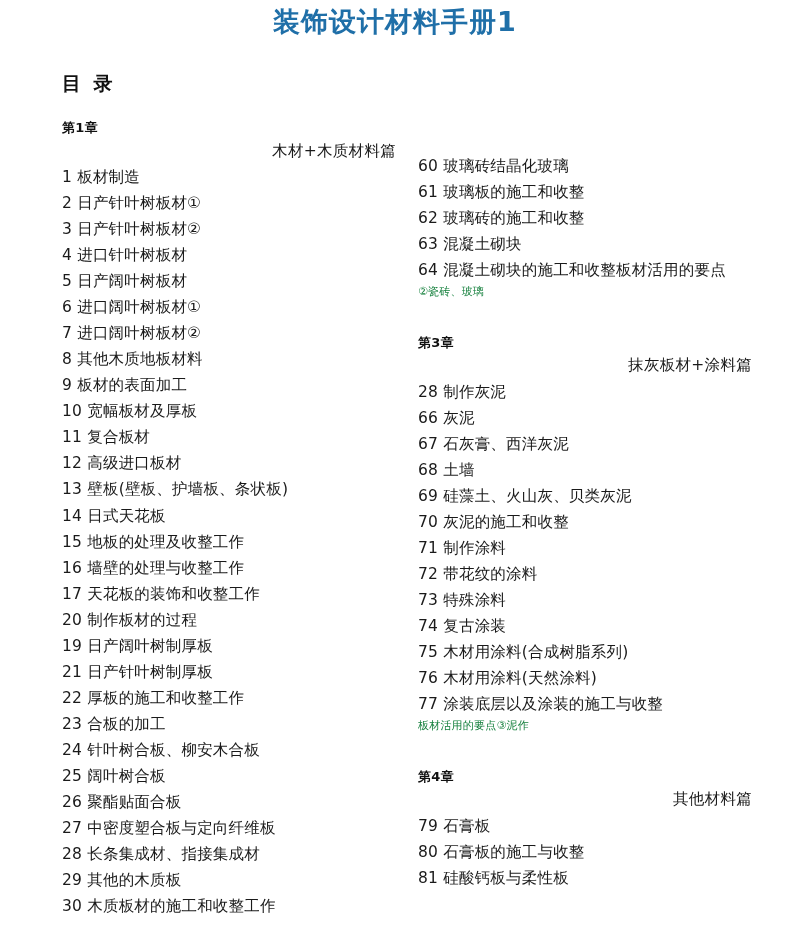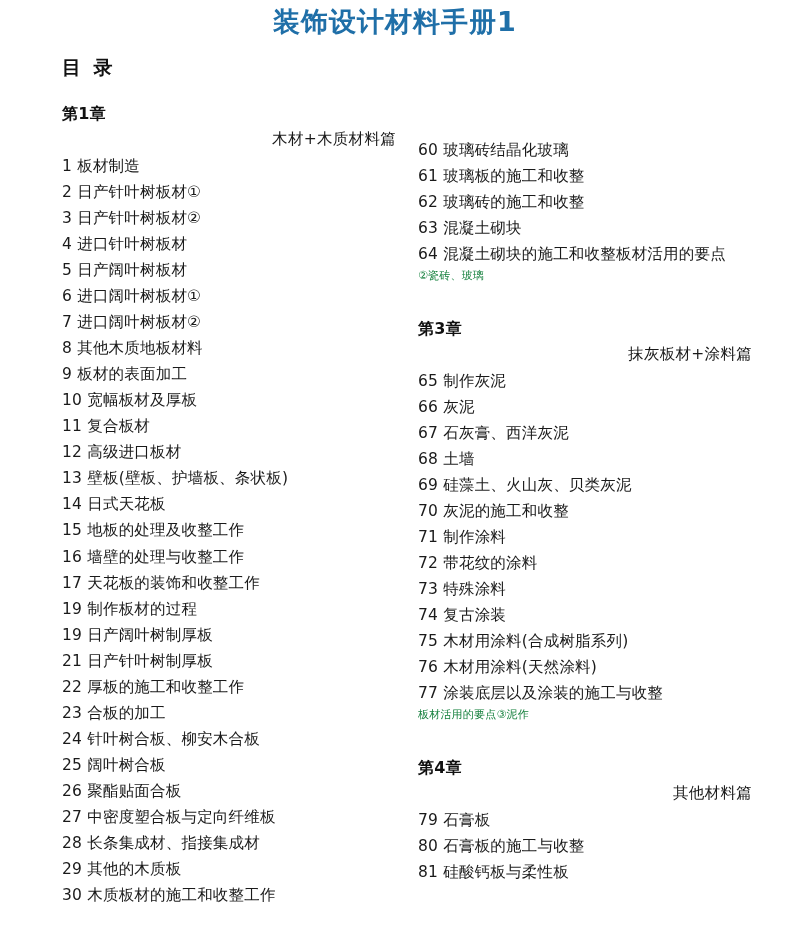--- a/index.html
+++ b/index.html
@@ -28,21 +28,21 @@
     color: #1f6fa8;
     letter-spacing: 1px;
     margin: 4px 0 0 0;
     padding: 0 40px;
     line-height: 1.3;
   }
   .toc-heading {
     font-size: 19px;
     font-weight: bold;
     color: #111111;
-    margin: 16px 0 0 62px;
+    margin: 32px 0 0 62px;
     letter-spacing: 3px;
   }
   .columns {
     display: flex;
     flex-direction: row;
     margin-top: 20px;
     padding: 0 38px 0 62px;
     box-sizing: border-box;
     gap: 22px;
   }
@@ -50,21 +50,21 @@
     width: 50%;
     box-sizing: border-box;
   }
   .col-right {
     padding-top: 36px;
   }
   .chapter {
     margin-bottom: 0;
   }
   .chapter-label {
-    font-size: 16px;
+    font-size: 13px;
     font-weight: bold;
     color: #111111;
     line-height: 1.65;
     letter-spacing: 0.3px;
   }
   .chapter-sub {
     font-size: 15.5px;
     color: #1a1a1a;
     line-height: 1.65;
     letter-spacing: 0.3px;
@@ -114,21 +114,21 @@
         <div class="entry">8 其他木质地板材料</div>
         <div class="entry">9 板材的表面加工</div>
         <div class="entry">10 宽幅板材及厚板</div>
         <div class="entry">11 复合板材</div>
         <div class="entry">12 高级进口板材</div>
         <div class="entry">13 壁板(壁板、护墙板、条状板)</div>
         <div class="entry">14 日式天花板</div>
         <div class="entry">15 地板的处理及收整工作</div>
         <div class="entry">16 墙壁的处理与收整工作</div>
         <div class="entry">17 天花板的装饰和收整工作</div>
-        <div class="entry">19 制作板材的过程</div>
+        <div class="entry">20 制作板材的过程</div>
         <div class="entry">19 日产阔叶树制厚板</div>
         <div class="entry">21 日产针叶树制厚板</div>
         <div class="entry">22 厚板的施工和收整工作</div>
         <div class="entry">23 合板的加工</div>
         <div class="entry">24 针叶树合板、柳安木合板</div>
         <div class="entry">25 阔叶树合板</div>
         <div class="entry">26 聚酯贴面合板</div>
         <div class="entry">27 中密度塑合板与定向纤维板</div>
         <div class="entry">28 长条集成材、指接集成材</div>
         <div class="entry">29 其他的木质板</div>
@@ -147,21 +147,21 @@
         <div class="entry">63 混凝土砌块</div>
         <div class="entry">64 混凝土砌块的施工和收整板材活用的要点</div>
         <div class="note">②瓷砖、玻璃</div>
       </div>
 
       <div class="gap-block"></div>
 
       <div class="chapter">
         <div class="chapter-label">第3章</div>
         <div class="chapter-sub">抹灰板材+涂料篇</div>
-        <div class="entry">65 制作灰泥</div>
+        <div class="entry">28 制作灰泥</div>
         <div class="entry">66 灰泥</div>
         <div class="entry">67 石灰膏、西洋灰泥</div>
         <div class="entry">68 土墙</div>
         <div class="entry">69 硅藻土、火山灰、贝类灰泥</div>
         <div class="entry">70 灰泥的施工和收整</div>
         <div class="entry">71 制作涂料</div>
         <div class="entry">72 带花纹的涂料</div>
         <div class="entry">73 特殊涂料</div>
         <div class="entry">74 复古涂装</div>
         <div class="entry">75 木材用涂料(合成树脂系列)</div>

